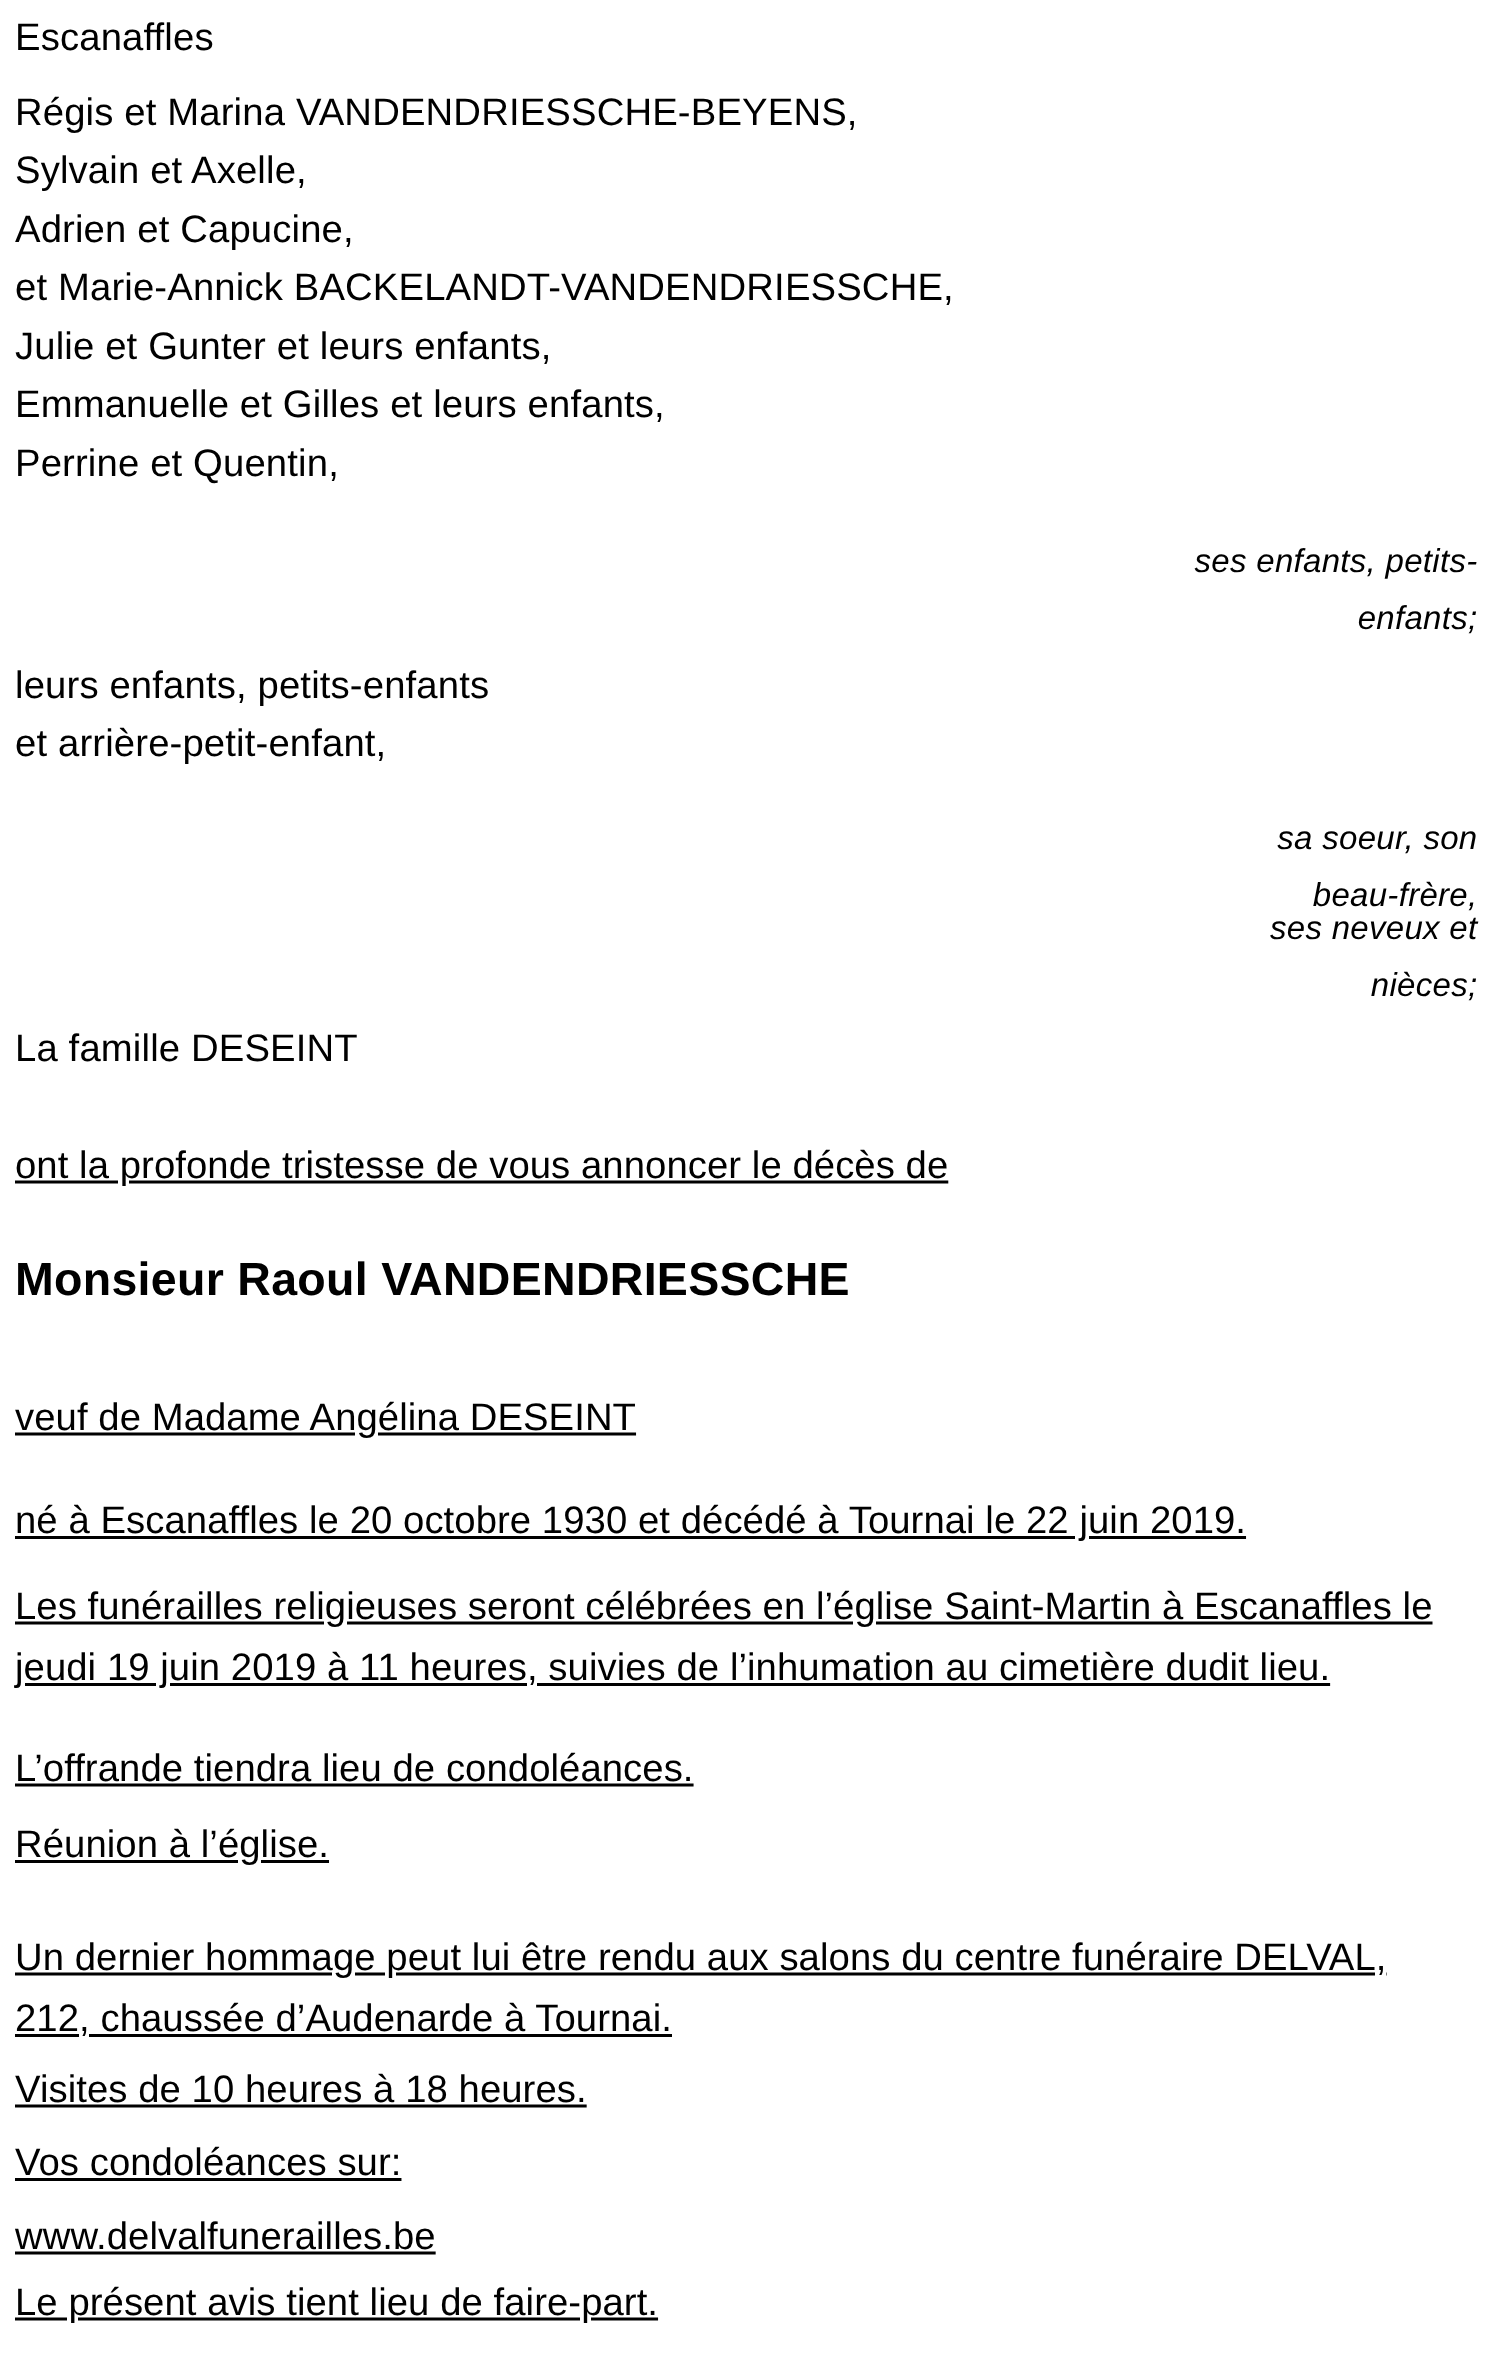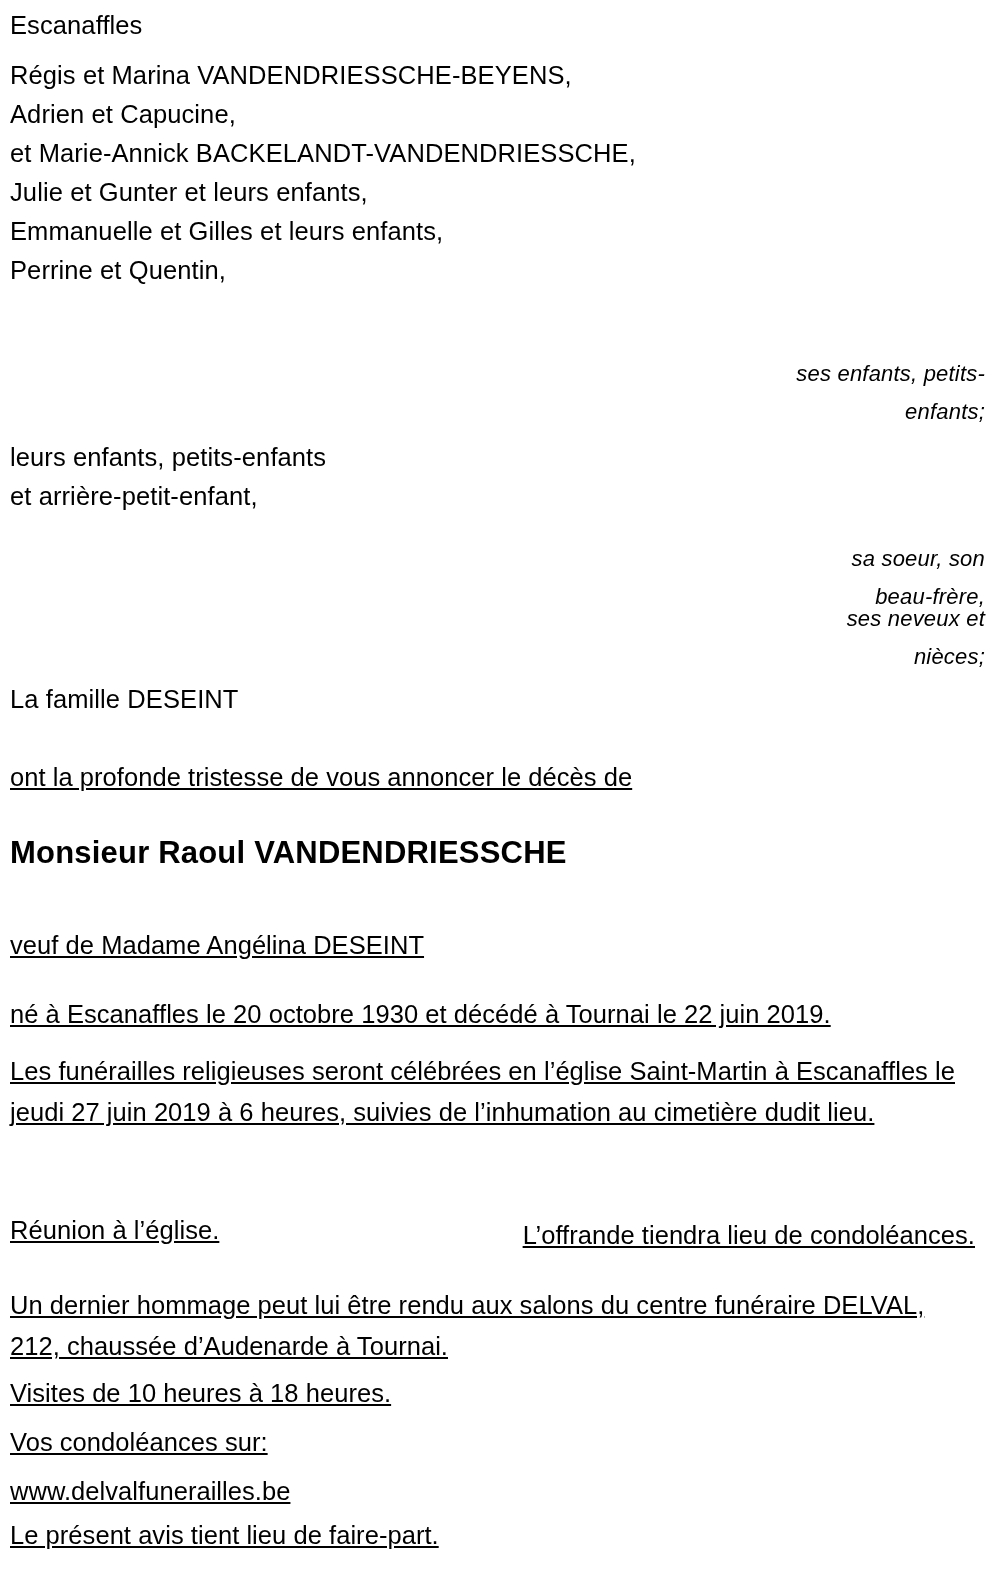--- a/index.html
+++ b/index.html
@@ -80,20 +80,21 @@
 <body>
 
 <div class="page">
 
   <div class="block left-block" style="top: 6px;">
     <div class="line">Escanaffles</div>
   </div>
 
   <div class="block left-block" style="top: 56px;">
     <div class="line">Régis et Marina VANDENDRIESSCHE-BEYENS,</div>
+    <div class="line">Sylvain et Axelle,</div>
     <div class="line">Adrien et Capucine,</div>
     <div class="line">et Marie-Annick BACKELANDT-VANDENDRIESSCHE,</div>
     <div class="line">Julie et Gunter et leurs enfants,</div>
     <div class="line">Emmanuelle et Gilles et leurs enfants,</div>
     <div class="line">Perrine et Quentin,</div>
   </div>
 
   <div class="block rel-block" style="top: 355px;">
     <div class="line">ses enfants, petits-</div>
     <div class="line">enfants;</div>
@@ -119,25 +120,25 @@
   </div>
 
   <div class="block para nowrap" style="top: 757px;">ont la profonde tristesse de vous annoncer le décès de</div>
 
   <div class="block name-heading" style="top: 834px;">Monsieur Raoul VANDENDRIESSCHE</div>
 
   <div class="block para nowrap" style="top: 925px;">veuf de Madame Angélina DESEINT</div>
 
   <div class="block para nowrap" style="top: 994px;">né à Escanaffles le 20 octobre 1930 et décédé à Tournai le 22 juin 2019.</div>
 
-  <div class="block para" style="top: 1051px;">Les funérailles religieuses seront célébrées en l’église Saint-Martin à Escanaffles le jeudi 27 juin 2019 à 6 heures, suivies de l’inhumation au cimetière dudit lieu.</div>
+  <div class="block para" style="top: 1051px;">Les funérailles religieuses seront célébrées en l’église Saint-Martin à Escanaffles le jeudi 19 juin 2019 à 11 heures, suivies de l’inhumation au cimetière dudit lieu.</div>
 
   <div class="block para nowrap" style="top: 1180px; margin-top: 30px;">Réunion à l’église.</div>
 
-  <div class="block para nowrap" style="top: 1215px; text-align: right;">L’offrande tiendra lieu de condoléances.</div>
+  <div class="block para nowrap" style="top: 1159px;">L’offrande tiendra lieu de condoléances.</div>
 
   <div class="block para" style="top: 1285px;">Un dernier hommage peut lui être rendu aux salons du centre funéraire DELVAL, 212, chaussée d’Audenarde à Tournai.</div>
 
   <div class="block para nowrap" style="top: 1373px;">Visites de 10 heures à 18 heures.</div>
 
   <div class="block para nowrap" style="top: 1422px;">Vos condoléances sur:</div>
 
   <div class="block para nowrap" style="top: 1471px;">www.delvalfunerailles.be</div>
 
   <div class="block para nowrap" style="top: 1515px;">Le présent avis tient lieu de faire-part.</div>

